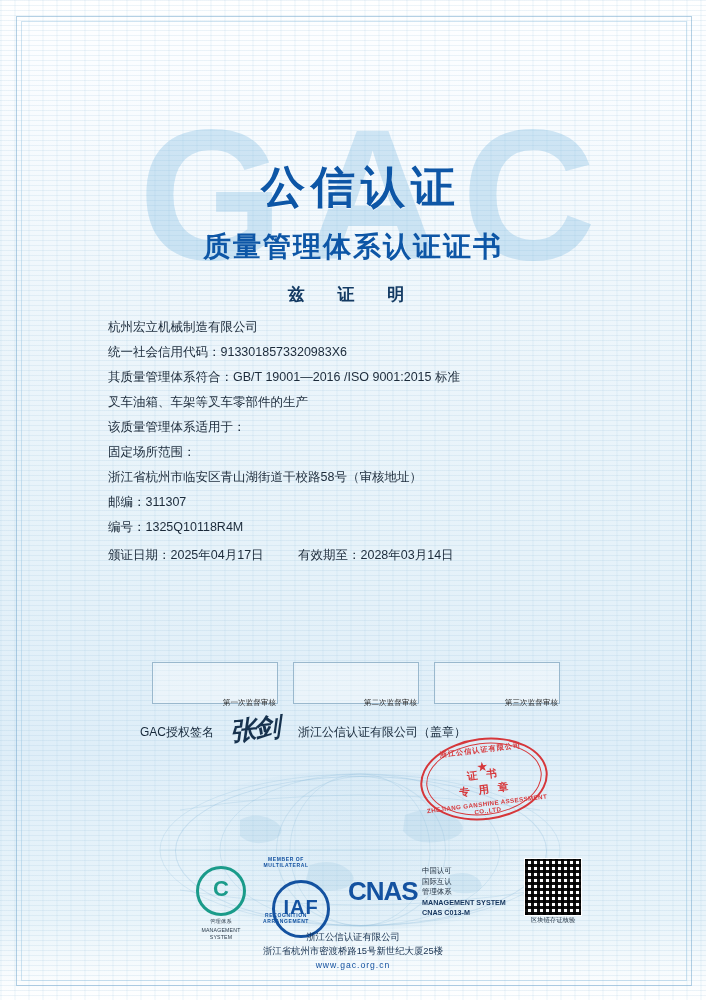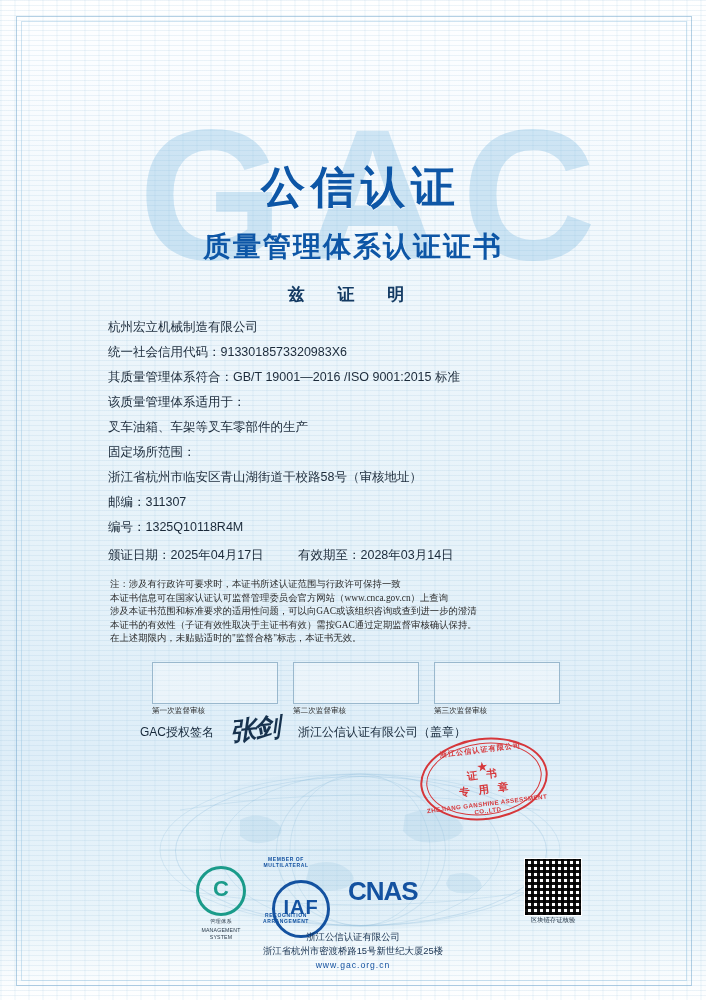--- a/index.html
+++ b/index.html
@@ -109,21 +109,21 @@
   
   .sv-wrap{position:absolute;left:152px;top:662px;width:406px;height:48px;}
   .sv-box{
     position:absolute;top:0;width:124px;height:40px;
     border:1px solid #9ab8cd;background:rgba(255,255,255,0.35);
   }
   .sv-box.b1{left:0;}
   .sv-box.b2{left:141px;}
   .sv-box.b3{left:282px;}
   .sv-cap{
-    position:absolute;top:44px;width:124px;text-align:left;
+    position:absolute;top:36px;width:124px;text-align:right;
     font-family:"Liberation Serif", serif;
     font-size:7.6px;color:#2a2a2a;
   }
   .sv-cap.c1{left:0;}
   .sv-cap.c2{left:141px;}
   .sv-cap.c3{left:282px;}
 
   
   .sign-row{position:absolute;left:140px;top:718px;width:420px;height:30px;text-align:right;}
   .sign-label{position:absolute;left:0;top:6px;font-size:12px;color:#16283a;}
@@ -259,40 +259,33 @@
   </svg>
 
   <div class="title-main">公信认证</div>
   <div class="title-sub">质量管理体系认证证书</div>
   <div class="title-zizhengming">兹 证 明</div>
 
   <div class="body-block">
     <div class="body-line">杭州宏立机械制造有限公司</div>
     <div class="body-line">统一社会信用代码：9133018573320983X6</div>
     <div class="body-line">其质量管理体系符合：GB/T 19001—2016 /ISO 9001:2015 标准</div>
+    <div class="body-line">叉车油箱、车架等叉车零部件的生产</div>
     <div class="body-line">该质量管理体系适用于：</div>
-    <div class="body-line">叉车油箱、车架等叉车零部件的生产</div>
     <div class="body-line">固定场所范围：</div>
     <div class="body-line">浙江省杭州市临安区青山湖街道干校路58号（审核地址）</div>
     <div class="body-line">邮编：311307</div>
     <div class="body-line">编号：1325Q10118R4M</div>
   </div>
 
   <div class="dates-row">
     <span class="d1">颁证日期：2025年04月17日</span>
     <span class="d2">有效期至：2028年03月14日</span>
   </div>
 
-  <div class="notes">
-    <div>注：涉及有行政许可要求时，本证书所述认证范围与行政许可保持一致</div>
-    <div>本证书信息可在国家认证认可监督管理委员会官方网站（www.cnca.gov.cn）上查询</div>
-    <div>涉及本证书范围和标准要求的适用性问题，可以向GAC或该组织咨询或查到进一步的澄清</div>
-    <div>本证书的有效性（子证有效性取决于主证书有效）需按GAC通过定期监督审核确认保持。</div>
-    <div>在上述期限内，未贴贴适时的"监督合格"标志，本证书无效。</div>
-  </div>
 
   <div class="sv-wrap">
     <div class="sv-box b1"></div>
     <div class="sv-box b2"></div>
     <div class="sv-box b3"></div>
     <div class="sv-cap c1">第一次监督审核</div>
     <div class="sv-cap c2">第二次监督审核</div>
     <div class="sv-cap c3">第三次监督审核</div>
   </div>
 
@@ -320,20 +313,27 @@
     <div class="logo-iaf">
       <div class="iaf-circle">IAF</div>
       <div class="iaf-ring-txt">
         <div class="t">MEMBER OF MULTILATERAL</div>
         <div class="b">RECOGNITION ARRANGEMENT</div>
       </div>
     </div>
 
     <div class="logo-cnas">CNAS</div>
 
+    <div class="cnas-txt">
+      <div>中国认可</div>
+      <div>国际互认</div>
+      <div>管理体系</div>
+      <div class="en">MANAGEMENT SYSTEM</div>
+      <div class="en">CNAS C013-M</div>
+    </div>
   </div>
 
   <div class="qr"></div>
   <div class="qr-cap">区块链存证核验</div>
 
   <div class="footer">
     <div>浙江公信认证有限公司</div>
     <div>浙江省杭州市密渡桥路15号新世纪大厦25楼</div>
     <div class="url">www.gac.org.cn</div>
   </div>

